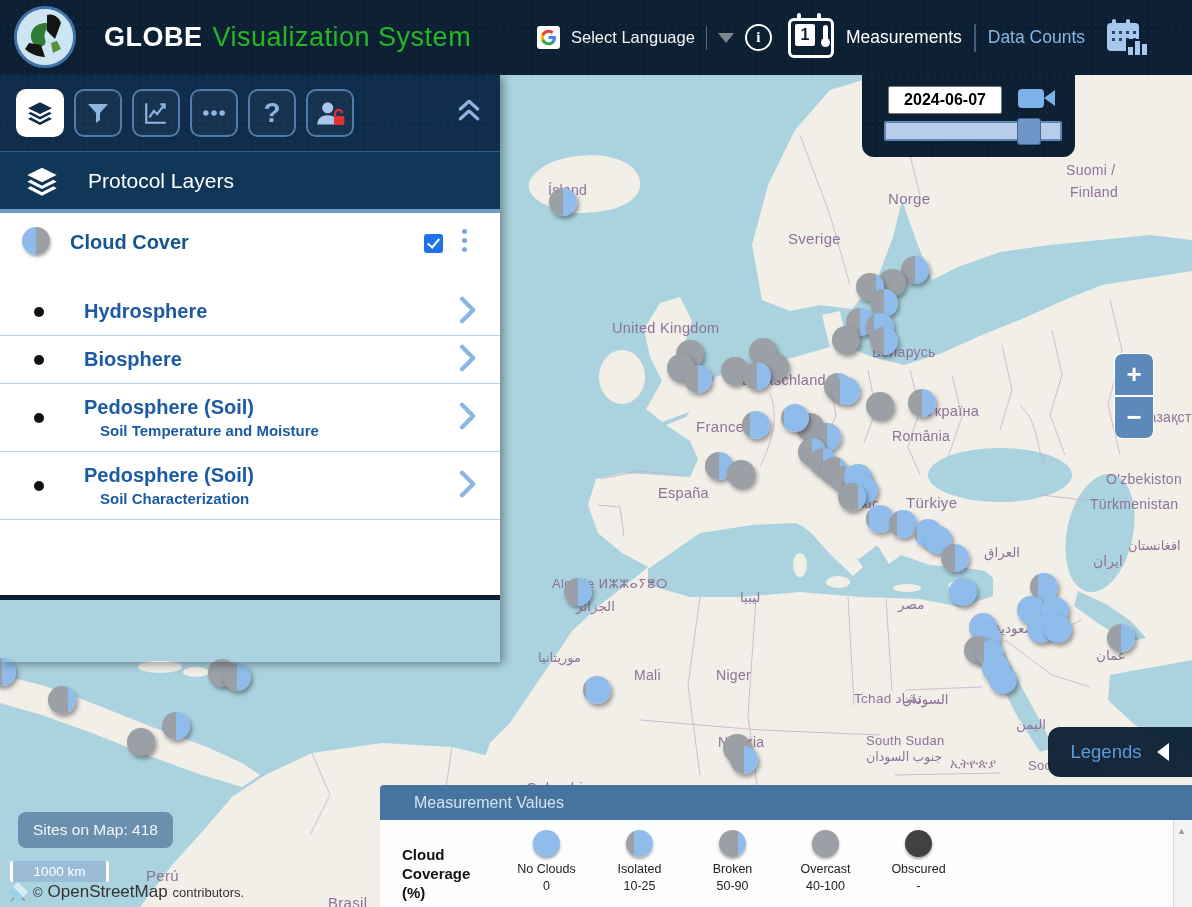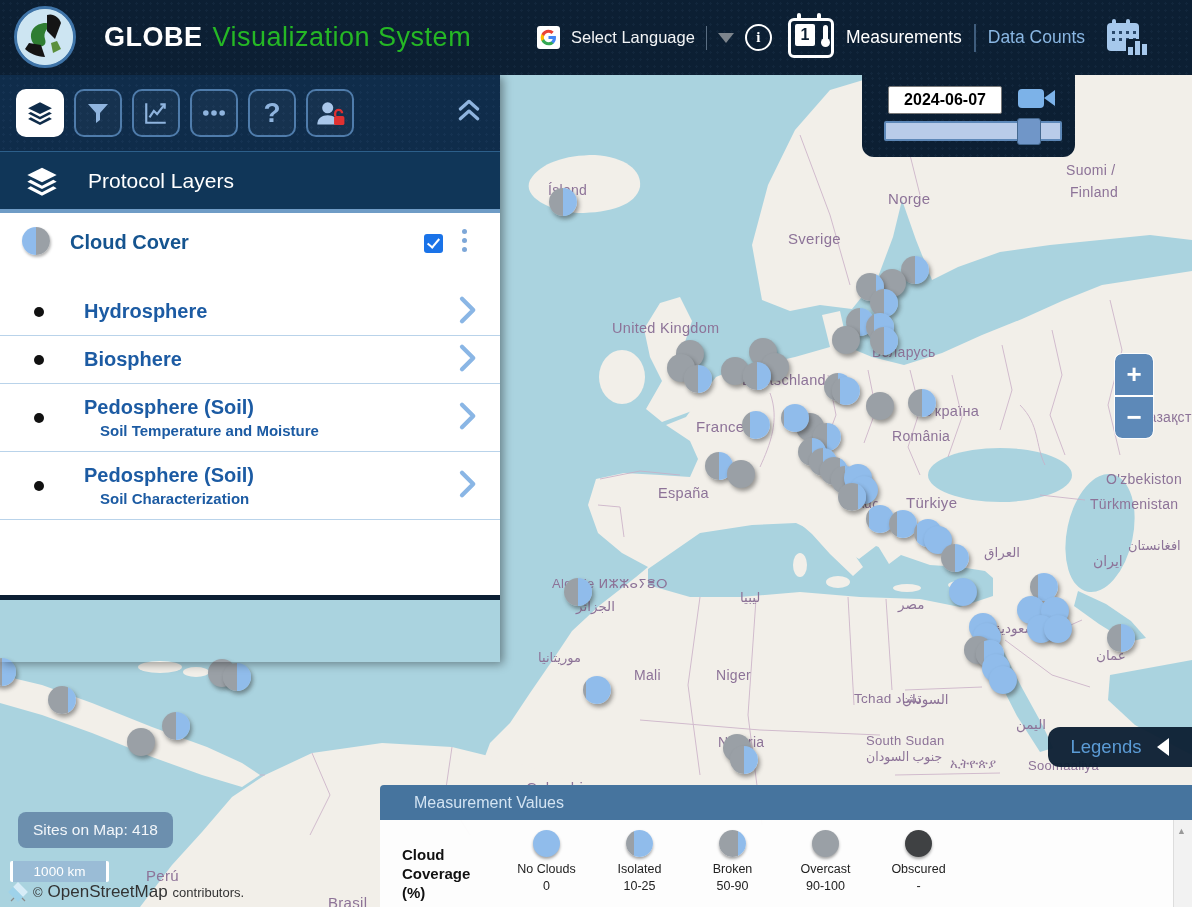--- a/index.html
+++ b/index.html
@@ -99,21 +99,21 @@
     color:#f2f6fa;font-size:15.5px;padding:9px 15px;z-index:4;}
   .scalebar{position:absolute;left:10px;top:861px;width:93px;height:21px;line-height:21px;text-align:center;
     background:rgba(140,170,205,.55);border-left:3px solid #fff;border-right:3px solid #fff;
     color:#fff;font-size:13.5px;font-weight:500;z-index:4;border-radius:2px;}
   .attribution{position:absolute;left:8px;top:882px;display:flex;align-items:baseline;gap:5px;z-index:4;color:#333;}
   .attribution .leaf{align-self:center;}
   .attr-c{font-size:13px;}
   .attr-osm{font-size:17px;}
   .attr-rest{font-size:13px;}
   
-  .legends-btn{position:absolute;right:0;top:727px;width:144px;height:40px;background:rgba(12,31,51,.96);
+  .legends-btn{position:absolute;right:0;top:727px;width:144px;height:50px;background:rgba(12,31,51,.96);
     border-radius:12px 0 0 12px;display:flex;align-items:center;justify-content:center;gap:16px;z-index:5;}
   .legends-btn span{color:#5b9bd5;font-size:18.5px;}
   .tri-left{width:0;height:0;border-top:9px solid transparent;border-bottom:9px solid transparent;border-right:12px solid #fff;}
   .legend-panel{position:absolute;left:380px;top:785px;width:812px;height:91px;z-index:6;}
   .legend-head{height:35px;background:#46749e;border-radius:4px 0 0 0;display:flex;align-items:center;}
   .legend-head span{color:#d2e3f2;font-size:16px;margin-left:34px;}
   .legend-body{position:relative;height:87px;background:rgba(253,253,253,.96);}
   .lg-title{position:absolute;left:22px;top:26px;width:95px;font-size:15px;font-weight:bold;color:#111;line-height:1.25;}
   .lg-items{position:absolute;left:120px;top:0;right:20px;height:87px;display:flex;}
   .lg-item{width:93px;padding-top:10px;display:flex;flex-direction:column;align-items:center;gap:3px;}
@@ -633,21 +633,21 @@
 
         <div class="lg-item">
           <div class="pie broken"></div>
           <div class="lg-name">Broken</div>
           <div class="lg-range">50-90</div>
         </div>
 
         <div class="lg-item">
           <div class="pie overcast"></div>
           <div class="lg-name">Overcast</div>
-          <div class="lg-range">90-100</div>
+          <div class="lg-range">40-100</div>
         </div>
 
         <div class="lg-item">
           <div class="pie obscured"></div>
           <div class="lg-name">Obscured</div>
           <div class="lg-range">-</div>
         </div>
       </div>
     <div class="lg-scroll"></div>
   </div>

